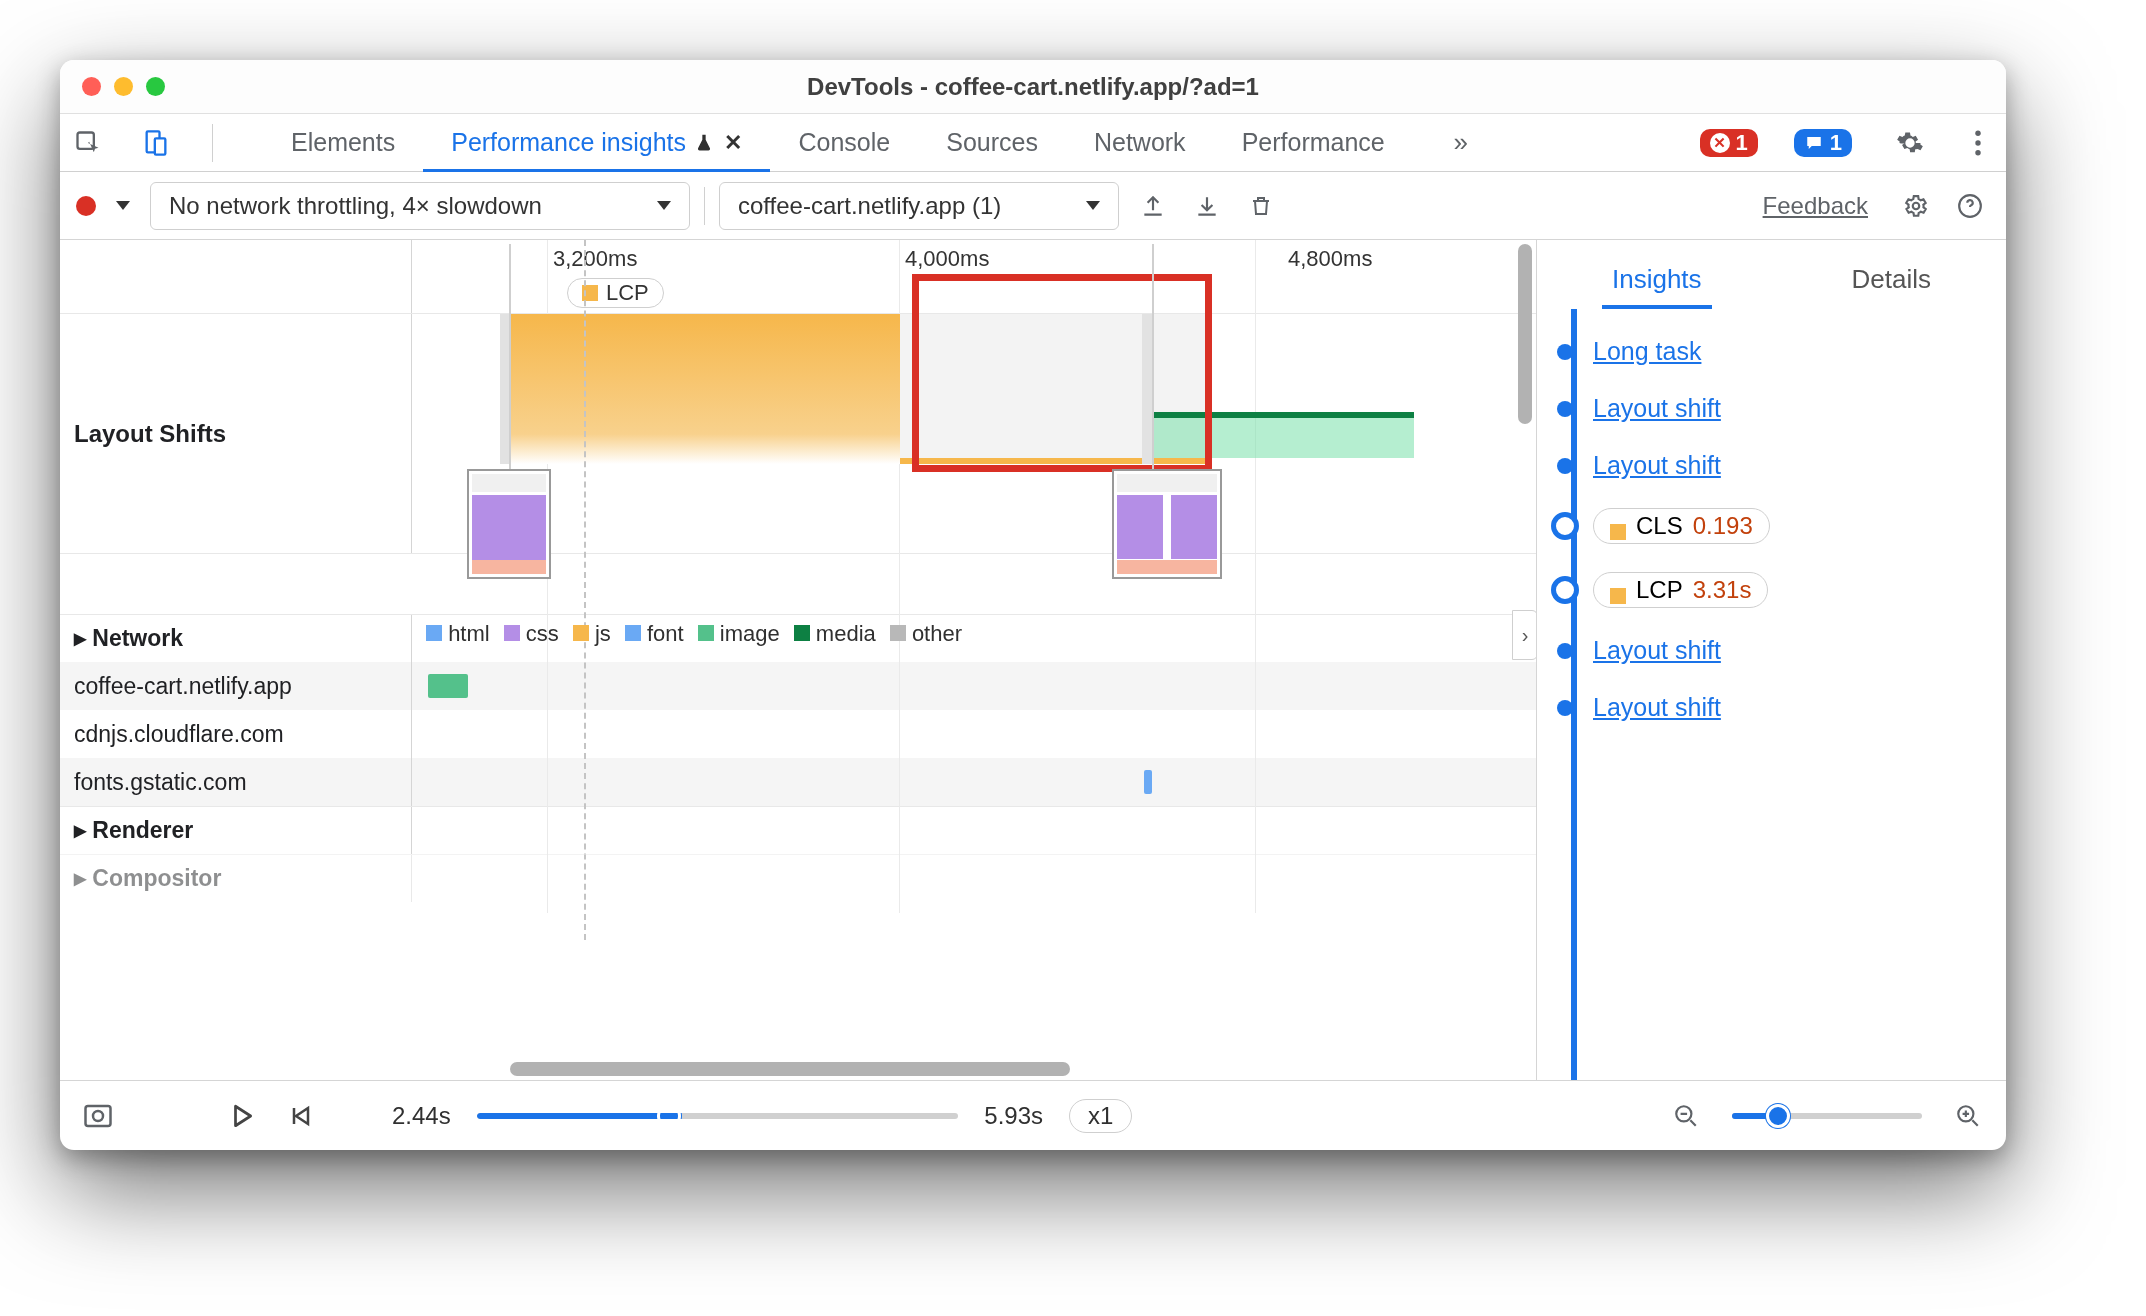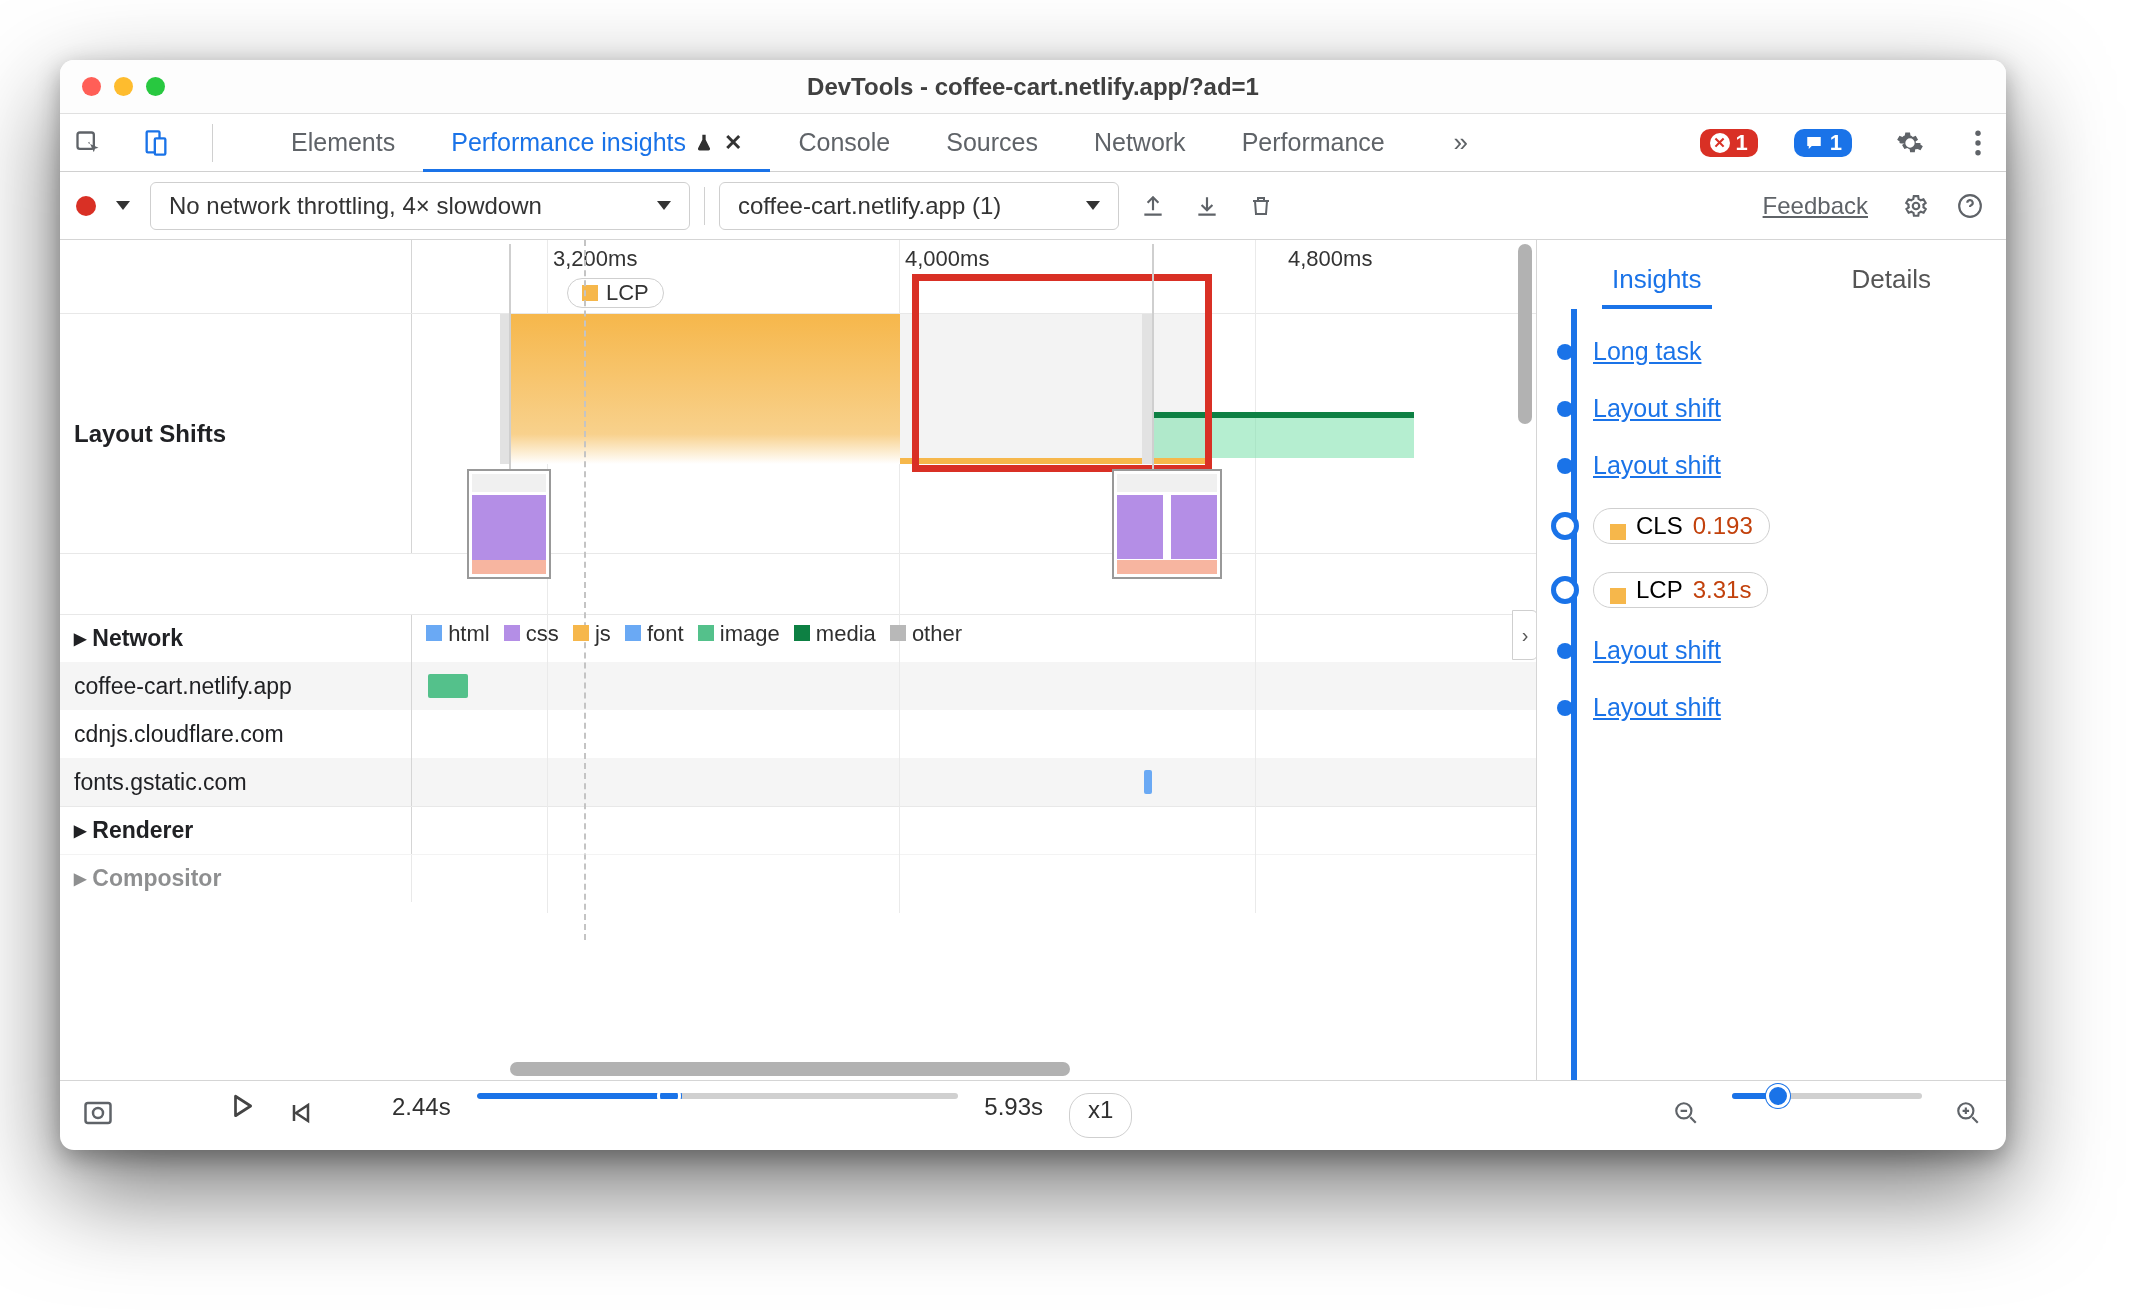--- a/index.html
+++ b/index.html
@@ -95,21 +95,21 @@
 .rail { position:absolute; left:34px; top:0; bottom:0; width:6px; background:#1a73e8; }
 .ins-item { display:flex; align-items:center; gap:20px; padding: 14px 0 14px 20px; font-size:25px; }
 .ins-dot { width:16px; height:16px; border-radius:50%; background:#1a73e8; z-index:2;}
 .ins-ring { width:28px; height:28px; border-radius:50%; border:5px solid #1a73e8; background:#fff; z-index:2; margin: -6px -6px -6px -6px;}
 .ins-link { color:#1a73e8; text-decoration:underline; }
 .pill { border:1px solid #cfcfcf; border-radius:20px; padding:3px 16px; display:flex; align-items:flex-end; gap:10px; font-size:24px; background:#fff;}
 .pill .metric-val { font-weight:400; }
 .val-orange { color:#c2410c; }
 
 
-.footer { height: 70px; border-top:1px solid #d5d5d5; display:flex; padding: 12px 18px; gap: 26px; font-size:24px; color:#303030;}
+.footer { height: 70px; border-top:1px solid #d5d5d5; display:flex; align-items:center; padding: 0 18px; gap: 26px; font-size:24px; color:#303030;}
 .slider { position:relative; height:6px; background:#d0d0d0; border-radius:3px;}
 .slider .fill { position:absolute; left:0; top:0; bottom:0; background:#1a73e8; border-radius:3px;}
 .slider .knob { position:absolute; top:50%; width:24px; height:24px; background:#1a73e8; border:3px solid #fff; border-radius:50%; transform:translate(-50%,-50%); box-shadow:0 0 0 1px #1a73e8;}
 .slider.main { flex:1; max-width:700px;}
 .slider.zoom { width:190px;}
 .pillbtn { border:1px solid #cfcfcf; border-radius:20px; padding:2px 18px;}
 
 svg { display:block; }
 </style>
 </head>

